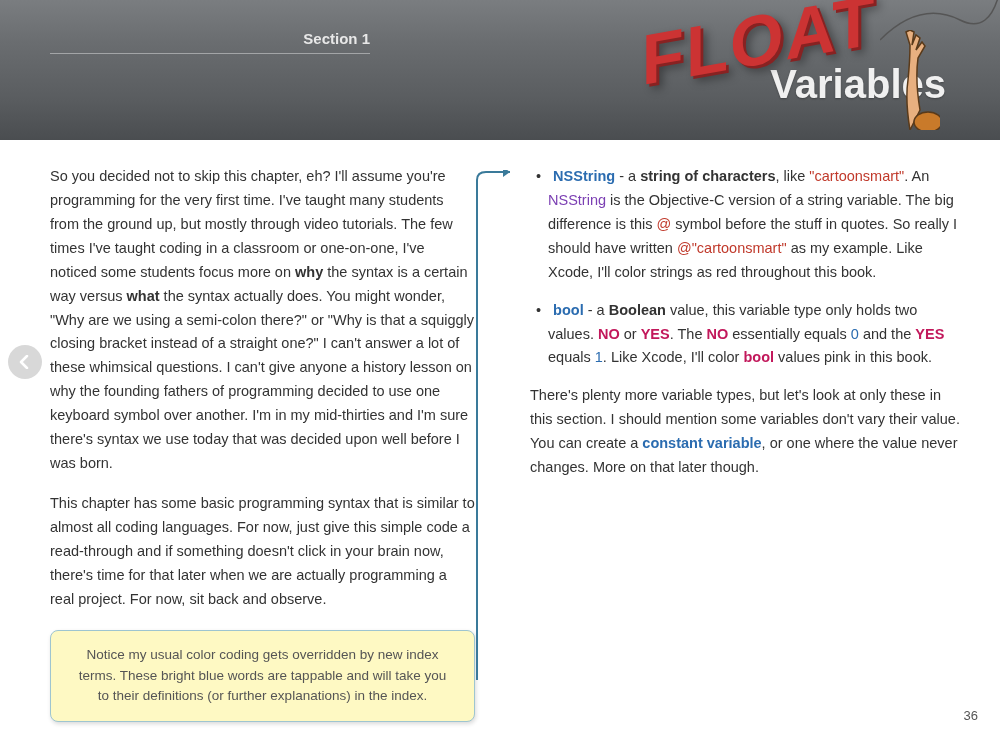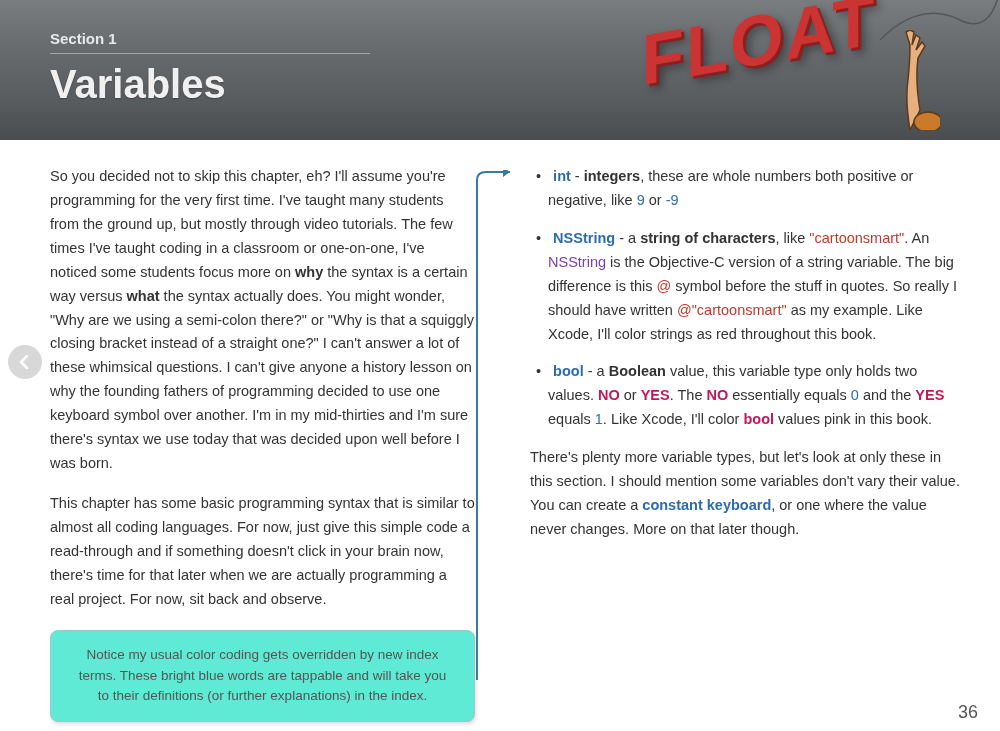--- a/index.html
+++ b/index.html
@@ -11,20 +11,21 @@
     position: relative;
     overflow: hidden;
     color: #333;
   }
   .header {
     height: 140px;
     background: linear-gradient(180deg, #7a7d80 0%, #6a6d70 30%, #5a5d60 70%, #4a4d50 100%);
     padding: 30px 54px 0 50px;
     position: relative;
     overflow: hidden;
+    text-align: right;
   }
   .section-label {
     color: #e8e8e8;
     font-size: 15px;
     font-weight: 600;
     padding-bottom: 6px;
     border-bottom: 1px solid rgba(255,255,255,0.4);
     width: 320px;
   }
   .title {
@@ -99,21 +100,21 @@
     content: "•";
     margin-right: 8px;
     color: #333;
   }
   .kw-link { color: #2b6cb0; font-weight: 700; }
   .kw-purple { color: #7b3fb3; }
   .kw-red { color: #c0392b; }
   .kw-pink { color: #c2185b; font-weight: bold; }
   .kw-num { color: #2b6cb0; }
   .callout {
-    background: #5eead4;
+    background: #fef9c3;
     border: 1px solid #9ec5d0;
     border-radius: 8px;
     padding: 14px 22px;
     font-size: 13.5px;
     color: #555;
     text-align: center;
     line-height: 1.55;
     margin-top: 18px;
     position: relative;
     box-shadow: 1px 2px 4px rgba(0,0,0,0.15);
@@ -134,21 +135,21 @@
     align-items: center;
     justify-content: center;
     color: #fff;
     font-size: 20px;
     cursor: pointer;
   }
   .page-num {
     position: absolute;
     right: 22px;
     bottom: 8px;
-    font-size: 18px;
+    font-size: 13px;
     color: #555;
   }
 </style>
 </head>
 <body>
 
 <div class="header">
   <div class="section-label">Section 1</div>
   <div class="title">Variables</div>
   <div class="float-art">
@@ -182,29 +183,26 @@
   </div>
 
   <svg class="arrow-connector" style="left:472px; top:30px;" width="50" height="520" viewBox="0 0 50 520">
     <path d="M 5 510 Q 5 490 5 300 L 5 10 Q 5 2 14 2 L 38 2" fill="none" stroke="#3a7a9a" stroke-width="2"></path>
     <path d="M 38 2 l -7 -5 l 0 10 z" fill="#3a7a9a"></path>
   </svg>
 
   <div class="col-right">
     <ul class="typelist">
       <li>
-        <span class="kw-link">int</span><span> - </span><span class="bold">integers</span><span>, these are whole numbers both positive or negative, like </span><span class="kw-num">9</span><span> or </span><span class="kw-num">-9</span>
-      </li>
-      <li>
         <span class="kw-link">NSString</span><span> - a </span><span class="bold">string of characters</span><span>, like </span><span class="kw-red">"cartoonsmart"</span><span>. An </span><span class="kw-purple">NSString</span><span> is the Objective-C version of a string variable. The big difference is this </span><span class="kw-red">@</span><span> symbol before the stuff in quotes. So really I should have written </span><span class="kw-red">@"cartoonsmart"</span><span> as my example. Like Xcode, I'll color strings as red throughout this book.</span>
       </li>
       <li>
         <span class="kw-link">bool</span><span> - a </span><span class="bold">Boolean</span><span> value, this variable type only holds two values. </span><span class="kw-pink">NO</span><span> or </span><span class="kw-pink">YES</span><span>. The </span><span class="kw-pink">NO</span><span> essentially equals </span><span class="kw-num">0</span><span> and the </span><span class="kw-pink">YES</span><span> equals </span><span class="kw-num">1</span><span>. Like Xcode, I'll color </span><span class="kw-pink">bool</span><span> values pink in this book.</span>
       </li>
     </ul>
     <p>
-      <span>There's plenty more variable types, but let's look at only these in this section. I should mention some variables don't vary their value. You can create a </span><span class="kw-link">constant keyboard</span><span>, or one where the value never changes. More on that later though.</span>
+      <span>There's plenty more variable types, but let's look at only these in this section. I should mention some variables don't vary their value. You can create a </span><span class="kw-link">constant variable</span><span>, or one where the value never changes. More on that later though.</span>
     </p>
   </div>
 
 </div>
 
 <div class="page-num">36</div>
 
 </body></html>

